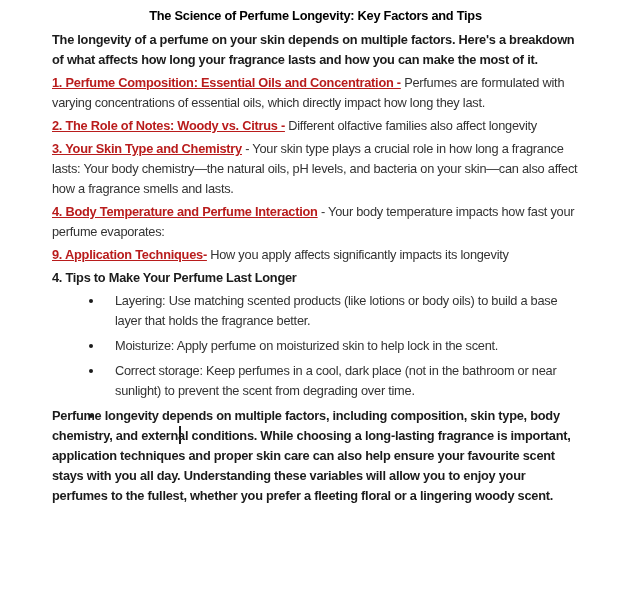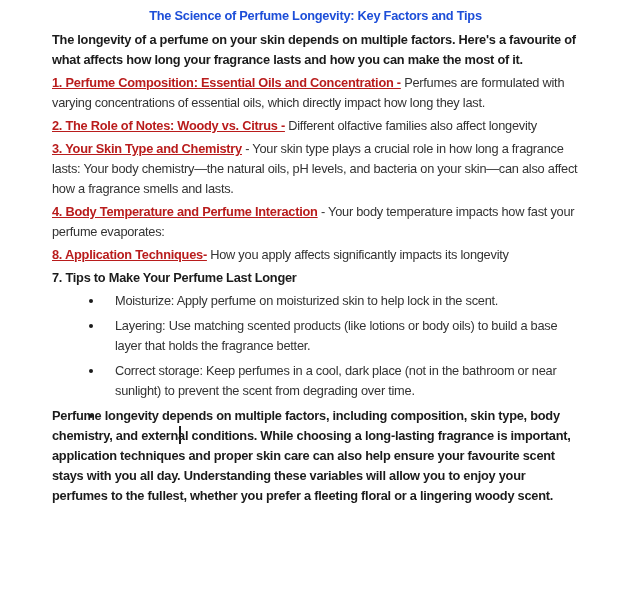--- a/index.html
+++ b/index.html
@@ -17,21 +17,21 @@
     height: 600px;
     padding: 6px 46px 0 52px;
     font-size: 12.8px;
     line-height: 20px;
     letter-spacing: -0.25px;
     color: #333333;
   }
   .doc-title {
     text-align: center;
     font-weight: bold;
-    color: #1d4ed8;
+    color: #000000;
     margin: 0 0 4px 0;
     font-size: 12.8px;
   }
   p { margin: 0 0 3px 0; }
   .bold-para { font-weight: bold; color: #1b1b1b; }
   .sec-heading { font-weight: bold; color: #b91c1c; text-decoration: underline; }
   .sec-body { font-weight: normal; color: #333333; }
   ul.tips-list {
     list-style: none;
     margin: 2px 0 3px 0;
@@ -59,53 +59,53 @@
     background: #1b1b1b;
   }
 </style>
 </head>
 <body>
 
 <div class="doc">
 
   <p class="doc-title">The Science of Perfume Longevity: Key Factors and Tips</p>
 
-  <p class="bold-para">The longevity of a perfume on your skin depends on multiple factors. Here's a favourite of what affects how long your fragrance lasts and how you can make the most of it.</p>
+  <p class="bold-para">The longevity of a perfume on your skin depends on multiple factors. Here's a breakdown of what affects how long your fragrance lasts and how you can make the most of it.</p>
 
   <p>
     <span class="sec-heading">1. Perfume Composition: Essential Oils and Concentration -</span><span class="sec-body"> Perfumes are formulated with varying concentrations of essential oils, which directly impact how long they last.</span>
   </p>
 
   <p>
     <span class="sec-heading">2. The Role of Notes: Woody vs. Citrus -</span><span class="sec-body"> Different olfactive families also affect longevity</span>
   </p>
 
   <p>
     <span class="sec-heading">3. Your Skin Type and Chemistry</span><span class="sec-body"> - Your skin type plays a crucial role in how long a fragrance lasts: Your body chemistry—the natural oils, pH levels, and bacteria on your skin—can also affect how a fragrance smells and lasts.</span>
   </p>
 
   <p>
     <span class="sec-heading">4. Body Temperature and Perfume Interaction</span><span class="sec-body"> - Your body temperature impacts how fast your perfume evaporates:</span>
   </p>
 
   <p>
-    <span class="sec-heading">8. Application Techniques-</span><span class="sec-body"> How you apply affects significantly impacts its longevity</span>
+    <span class="sec-heading">9. Application Techniques-</span><span class="sec-body"> How you apply affects significantly impacts its longevity</span>
   </p>
 
 
-  <p class="bold-para">7. Tips to Make Your Perfume Last Longer</p>
+  <p class="bold-para">4. Tips to Make Your Perfume Last Longer</p>
 
   <ul class="tips-list">
     <li>
       <span class="bullet-dot"></span>
-      <span>Moisturize: Apply perfume on moisturized skin to help lock in the scent.</span>
+      <span>Layering: Use matching scented products (like lotions or body oils) to build a base layer that holds the fragrance better.</span>
     </li>
     <li>
       <span class="bullet-dot"></span>
-      <span>Layering: Use matching scented products (like lotions or body oils) to build a base layer that holds the fragrance better.</span>
+      <span>Moisturize: Apply perfume on moisturized skin to help lock in the scent.</span>
     </li>
     <li>
       <span class="bullet-dot"></span>
       <span>Correct storage: Keep perfumes in a cool, dark place (not in the bathroom or near sunlight) to prevent the scent from degrading over time.</span>
     </li>
     <li>
       <span class="bullet-dot"></span>
     </li>
   </ul>
 

